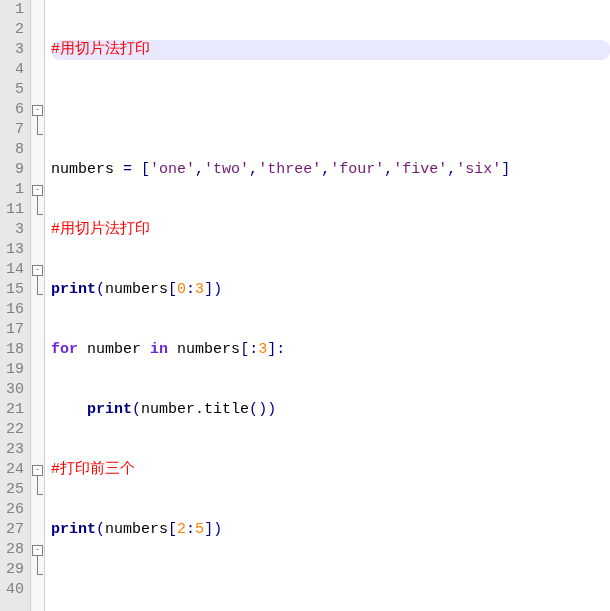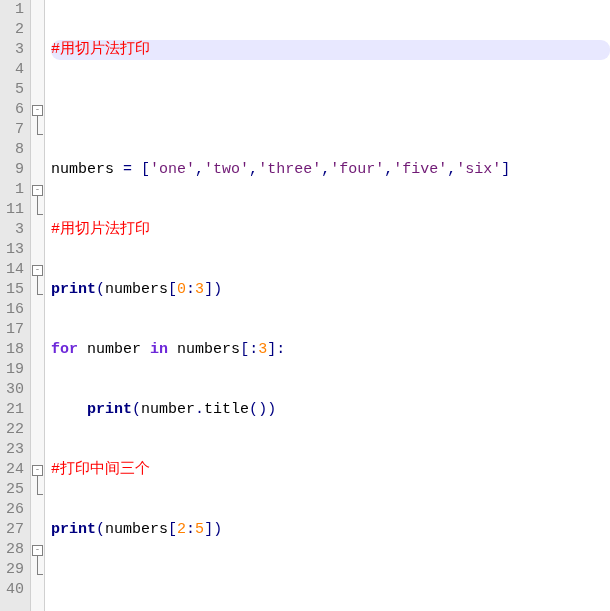--- a/index.html
+++ b/index.html
@@ -131,21 +131,21 @@
   </div>
 
   <div class="code">
     <span class="line hl"><span class="c-comment">#用切片法打印</span></span>
     <span class="line"> </span>
     <span class="line"><span class="c-id">numbers</span><span class="c-op"> = </span><span class="c-op">[</span><span class="c-str">'one'</span><span class="c-op">,</span><span class="c-str">'two'</span><span class="c-op">,</span><span class="c-str">'three'</span><span class="c-op">,</span><span class="c-str">'four'</span><span class="c-op">,</span><span class="c-str">'five'</span><span class="c-op">,</span><span class="c-str">'six'</span><span class="c-op">]</span></span>
     <span class="line"><span class="c-comment">#用切片法打印</span></span>
     <span class="line"><span class="c-builtin">print</span><span class="c-op">(</span><span class="c-id">numbers</span><span class="c-op">[</span><span class="c-num">0</span><span class="c-op">:</span><span class="c-num">3</span><span class="c-op">]</span><span class="c-op">)</span></span>
     <span class="line"><span class="c-kw">for</span><span> </span><span class="c-id">number</span><span> </span><span class="c-kw">in</span><span> </span><span class="c-id">numbers</span><span class="c-op">[</span><span class="c-op">:</span><span class="c-num">3</span><span class="c-op">]</span><span class="c-op">:</span></span>
     <span class="line">    <span class="c-builtin">print</span><span class="c-op">(</span><span class="c-id">number</span><span class="c-op">.</span><span class="c-id">title</span><span class="c-op">(</span><span class="c-op">)</span><span class="c-op">)</span></span>
-    <span class="line"><span class="c-comment">#打印中间三个</span></span>
+    <span class="line"><span class="c-comment">#打印前三个</span></span>
     <span class="line"><span class="c-builtin">print</span><span class="c-op">(</span><span class="c-id">numbers</span><span class="c-op">[</span><span class="c-num">2</span><span class="c-op">:</span><span class="c-num">5</span><span class="c-op">]</span><span class="c-op">)</span></span>
     
     
     
     
     
     
     
     
     

